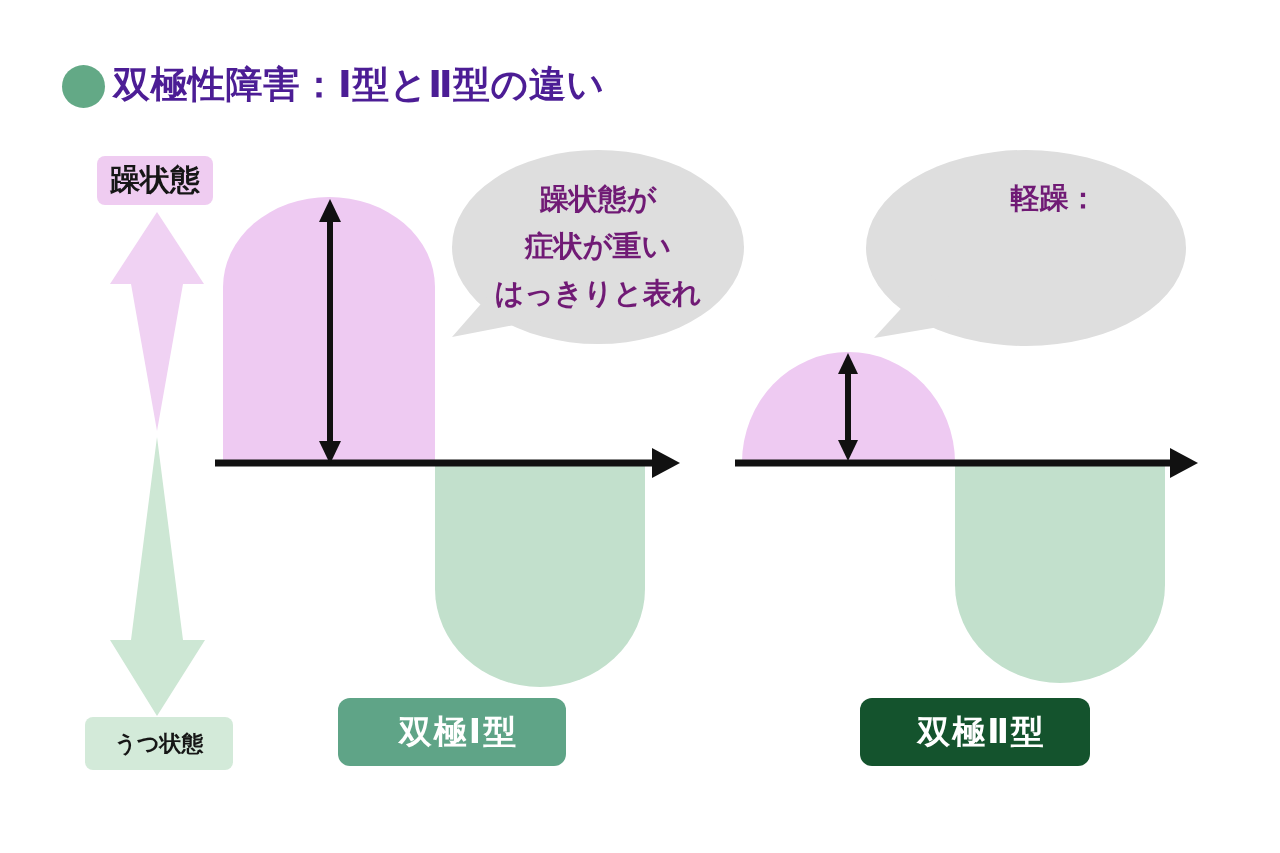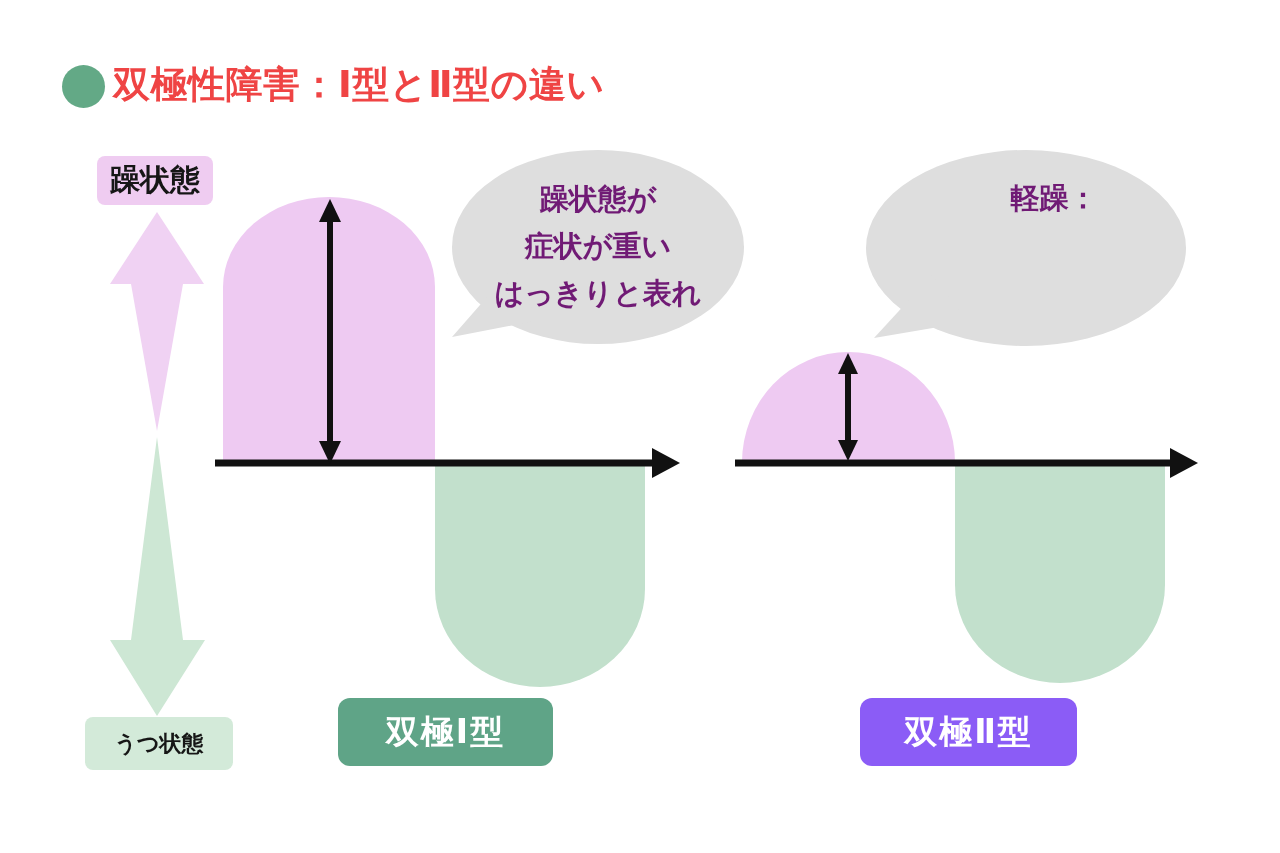--- a/index.html
+++ b/index.html
@@ -2,40 +2,40 @@
 <html><head>
 <meta charset="utf-8">
 <style>
   html,body{margin:0;padding:0;background:#fff;}
   .canvas{
     position:relative;width:1280px;height:853px;background:#ffffff;
     font-family:"DejaVu Sans",sans-serif;overflow:hidden;color:#111;
   }
   
   .title-bullet{position:absolute;left:62px;top:65px;width:43px;height:43px;border-radius:50%;}
-  .page-title{position:absolute;left:113px;top:60px;margin:0;font-size:37px;font-weight:bold;letter-spacing:0.5px;color:#ef4444;white-space:nowrap;text-align:center;}
+  .page-title{position:absolute;left:113px;top:60px;margin:0;font-size:37px;font-weight:bold;letter-spacing:0.5px;color:#4c1d95;white-space:nowrap;text-align:center;}
   
   .state-label{position:absolute;display:flex;align-items:center;justify-content:center;font-weight:bold;color:#161616;border-radius:8px;}
   .mania-label{left:97px;top:156px;width:116px;height:49px;font-size:30px;}
   .dep-label{left:85px;top:717px;width:148px;height:53px;font-size:22px;}
   
   .hump{position:absolute;}
   .t1-mania{left:223px;top:197px;width:212px;height:266px;border-radius:106px 106px 0 0 / 90px 90px 0 0;}
   .t1-dep{left:435px;top:466px;width:210px;height:221px;border-radius:0 0 105px 105px / 0 0 98px 98px;}
   .t2-mania{left:742px;top:352px;width:213px;height:111px;border-radius:107px 107px 0 0 / 111px 111px 0 0;}
   .t2-dep{left:955px;top:466px;width:210px;height:217px;border-radius:0 0 105px 105px / 0 0 98px 98px;}
   
   .linework{position:absolute;left:0;top:0;width:1280px;height:853px;}
   
   .bubble-text{position:absolute;text-align:center;color:#701a75;}
   .bt-left{left:450px;top:176px;width:296px;font-size:29px;line-height:47px;font-weight:bold;}
   .bt-right{left:888px;top:174px;width:332px;font-size:28px;line-height:48px;font-weight:normal;font-family:Liberation Serif, serif;}
   .bt-right .bold-line{font-weight:bold;font-size:29px;}
   
-  .badge{position:absolute;display:flex;align-items:center;justify-content:center;color:#ffffff;font-weight:bold;font-size:33px;letter-spacing:2px;border-radius:12px;}
+  .badge{position:absolute;display:flex;align-items:center;justify-content:center;color:#ffffff;font-weight:bold;font-size:33px;letter-spacing:2px;border-radius:12px;padding-left:13px;}
   .badge-t1{left:338px;top:698px;width:215px;height:68px;}
   .badge-t2{left:860px;top:698px;width:217px;height:68px;}
 </style>
 </head>
 <body>
 
 <div class="canvas">
 
   <span class="title-bullet" style="background-color: rgb(99, 169, 134);"></span>
   <h1 class="page-title">双極性障害：Ⅰ型とⅡ型の違い</h1>
@@ -79,15 +79,15 @@
     <div>躁状態が</div>
     <div>症状が重い</div>
     <div>はっきりと表れ</div>
   </div>
 
   <div class="bubble-text bt-right">
     <div class="bold-line">軽躁：</div>
   </div>
 
   <div class="badge badge-t1" style="background-color: rgb(95, 164, 135);">双極Ⅰ型</div>
-  <div class="badge badge-t2" style="background-color: #8b5cf6;">双極Ⅱ型</div>
+  <div class="badge badge-t2" style="background-color: #14532d;">双極Ⅱ型</div>
 
 </div>
 
 </body></html>

